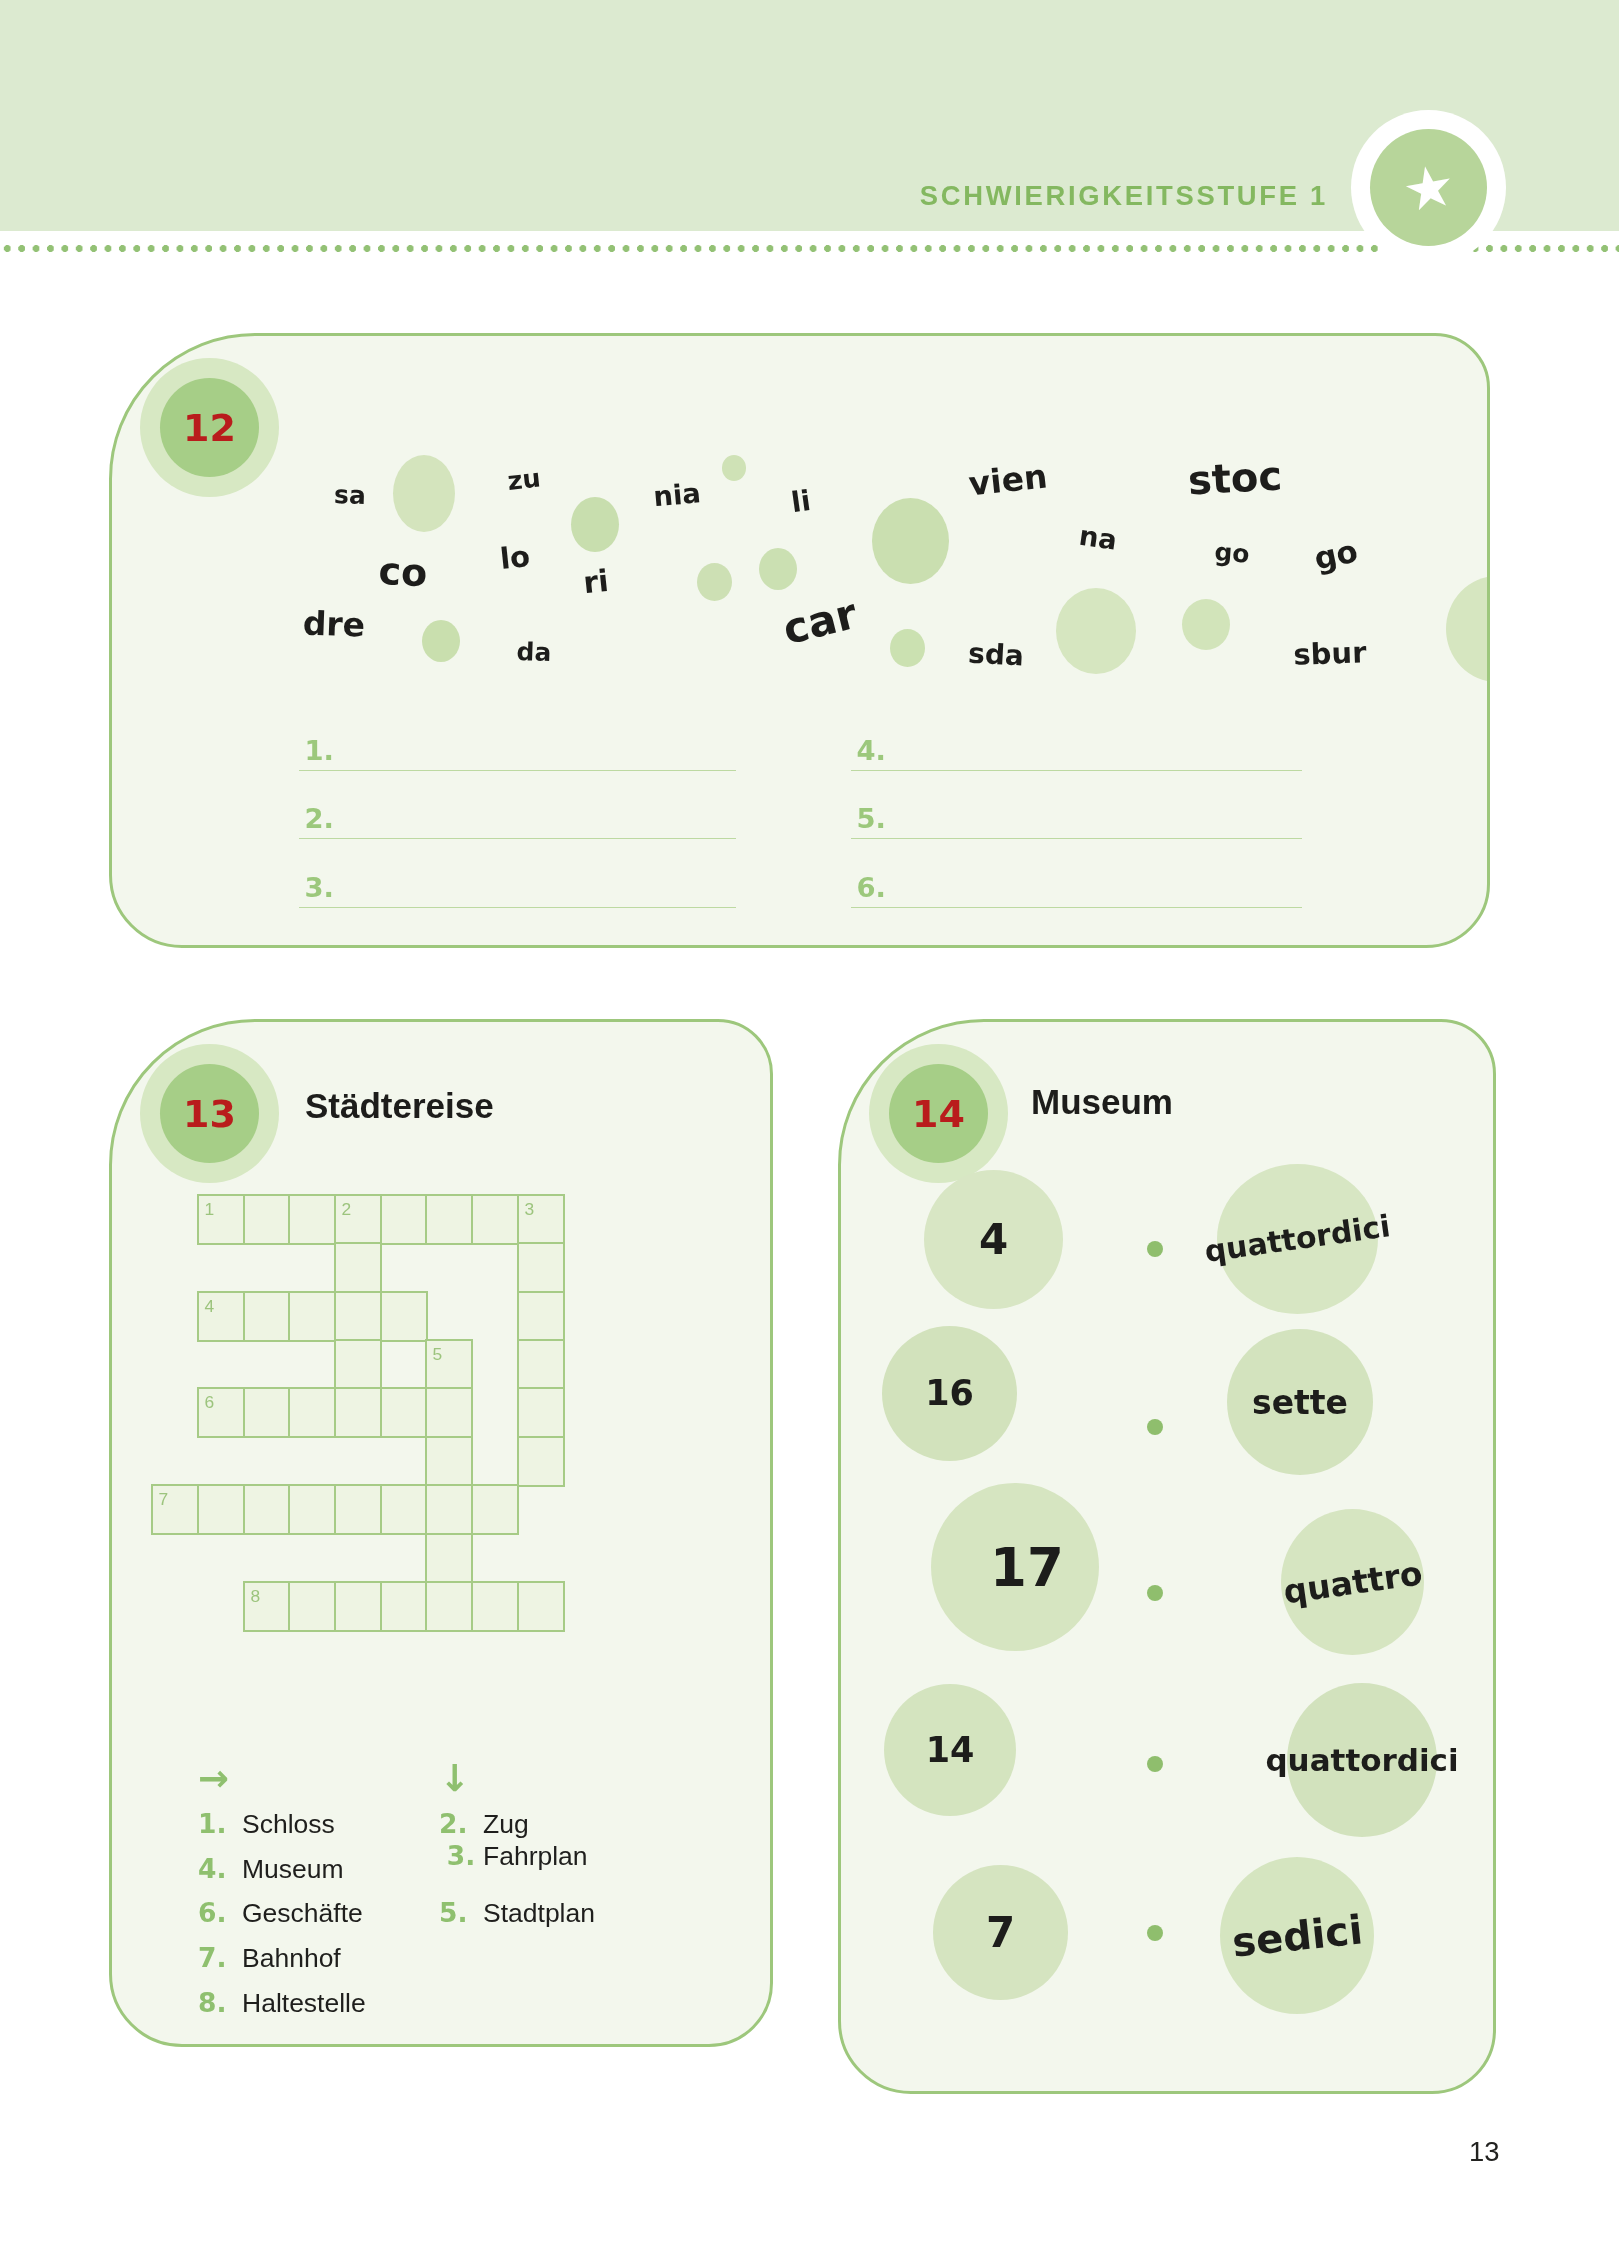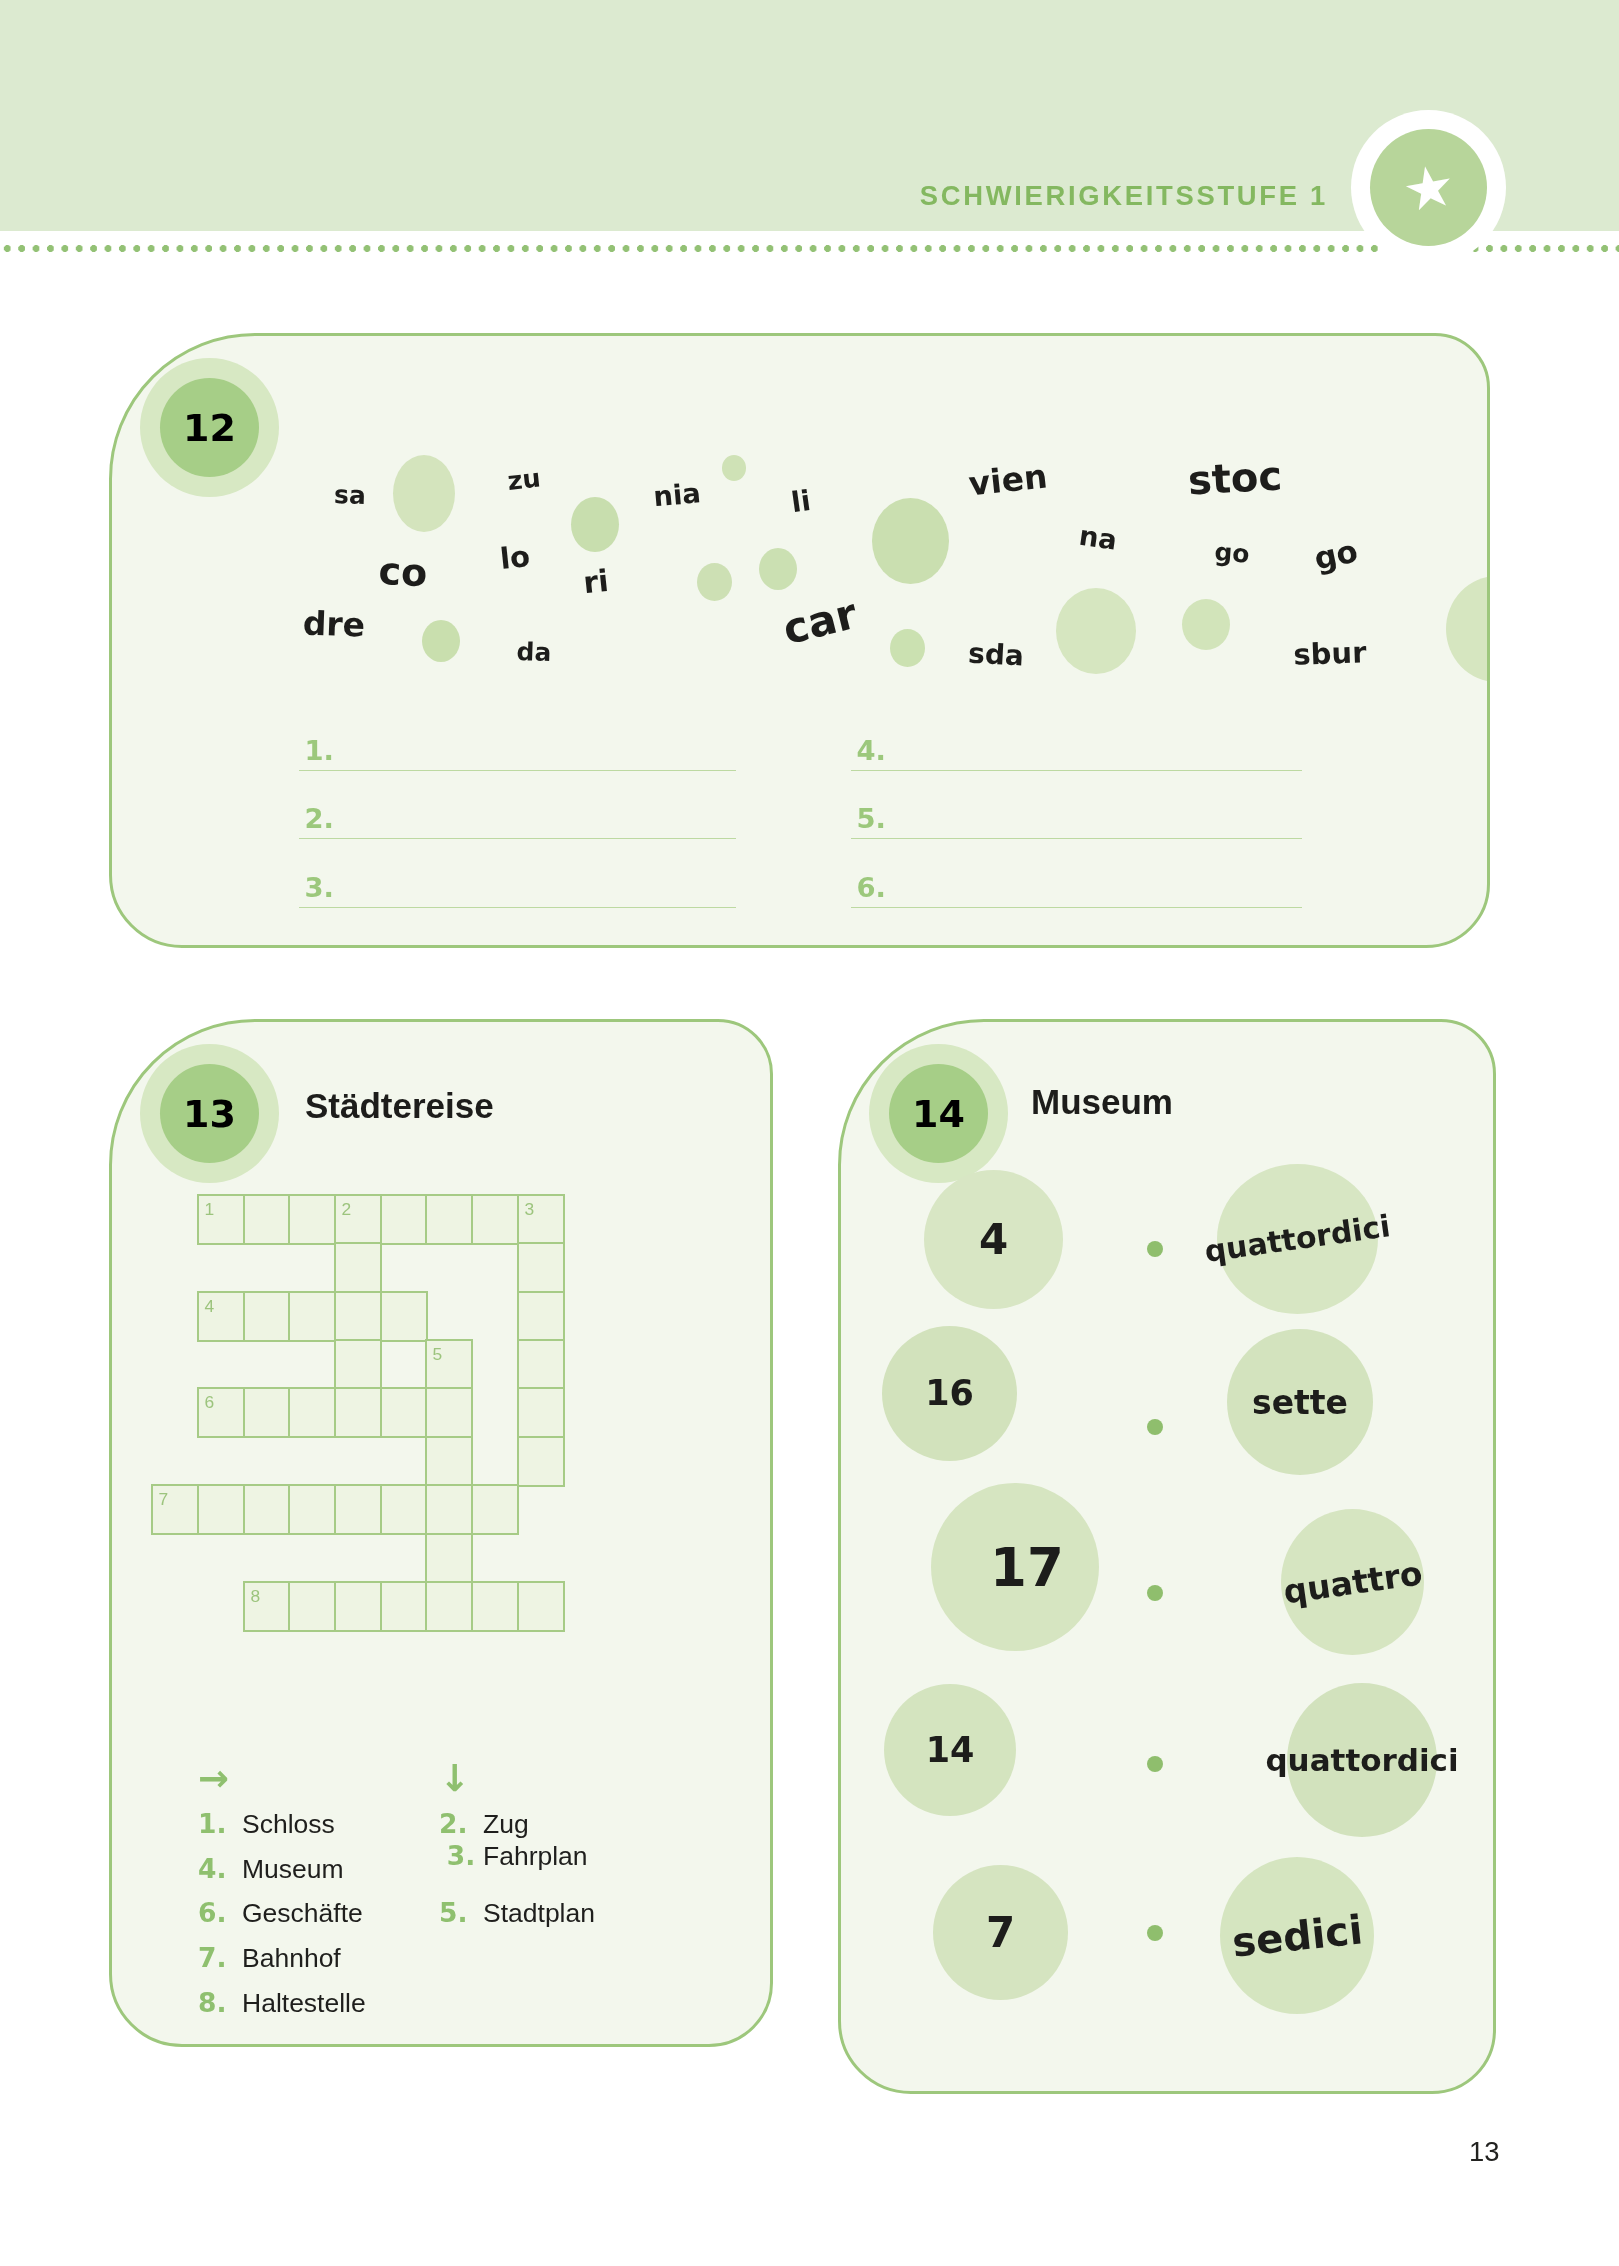--- a/index.html
+++ b/index.html
@@ -23,21 +23,21 @@
   
   .card{position:absolute;background:#f3f7ed;border:3.7px solid #9dc77c;box-sizing:border-box;
         border-radius:146px 55px 64px 73px;overflow:hidden;}
   #card12{left:109px;top:333px;width:1381px;height:615px;}
   #card13{left:109px;top:1019px;width:664px;height:1028px;}
   #card14{left:838px;top:1019px;width:658px;height:1075px;}
 
   .badge{position:absolute;left:28px;top:22px;width:139px;height:139px;border-radius:50%;
          background:#d7e8c3;}
   .badge .num{position:absolute;left:20px;top:20px;right:20px;bottom:20px;border-radius:50%;
-         background:#a6ce87;color:#000000;font-size:38px;font-weight:bold;
+         background:#a6ce87;color:#b91c1c;font-size:38px;font-weight:bold;
          display:flex;align-items:center;justify-content:center;font-family:"DejaVu Sans",sans-serif;}
   .card-title{position:absolute;left:193px;top:60px;font-size:35px;font-weight:bold;
          color:#1d1d1b;white-space:nowrap;}
   #card13 .card-title{top:64px;}
   #card14 .card-title{left:190px;top:60px;}
 
   
   #scatter{position:absolute;left:0;top:0;width:100%;height:100%;}
   .bubble{position:absolute;border-radius:50%;}
   .fragment{position:absolute;color:#1d1d1b;font-weight:bold;white-space:nowrap;

